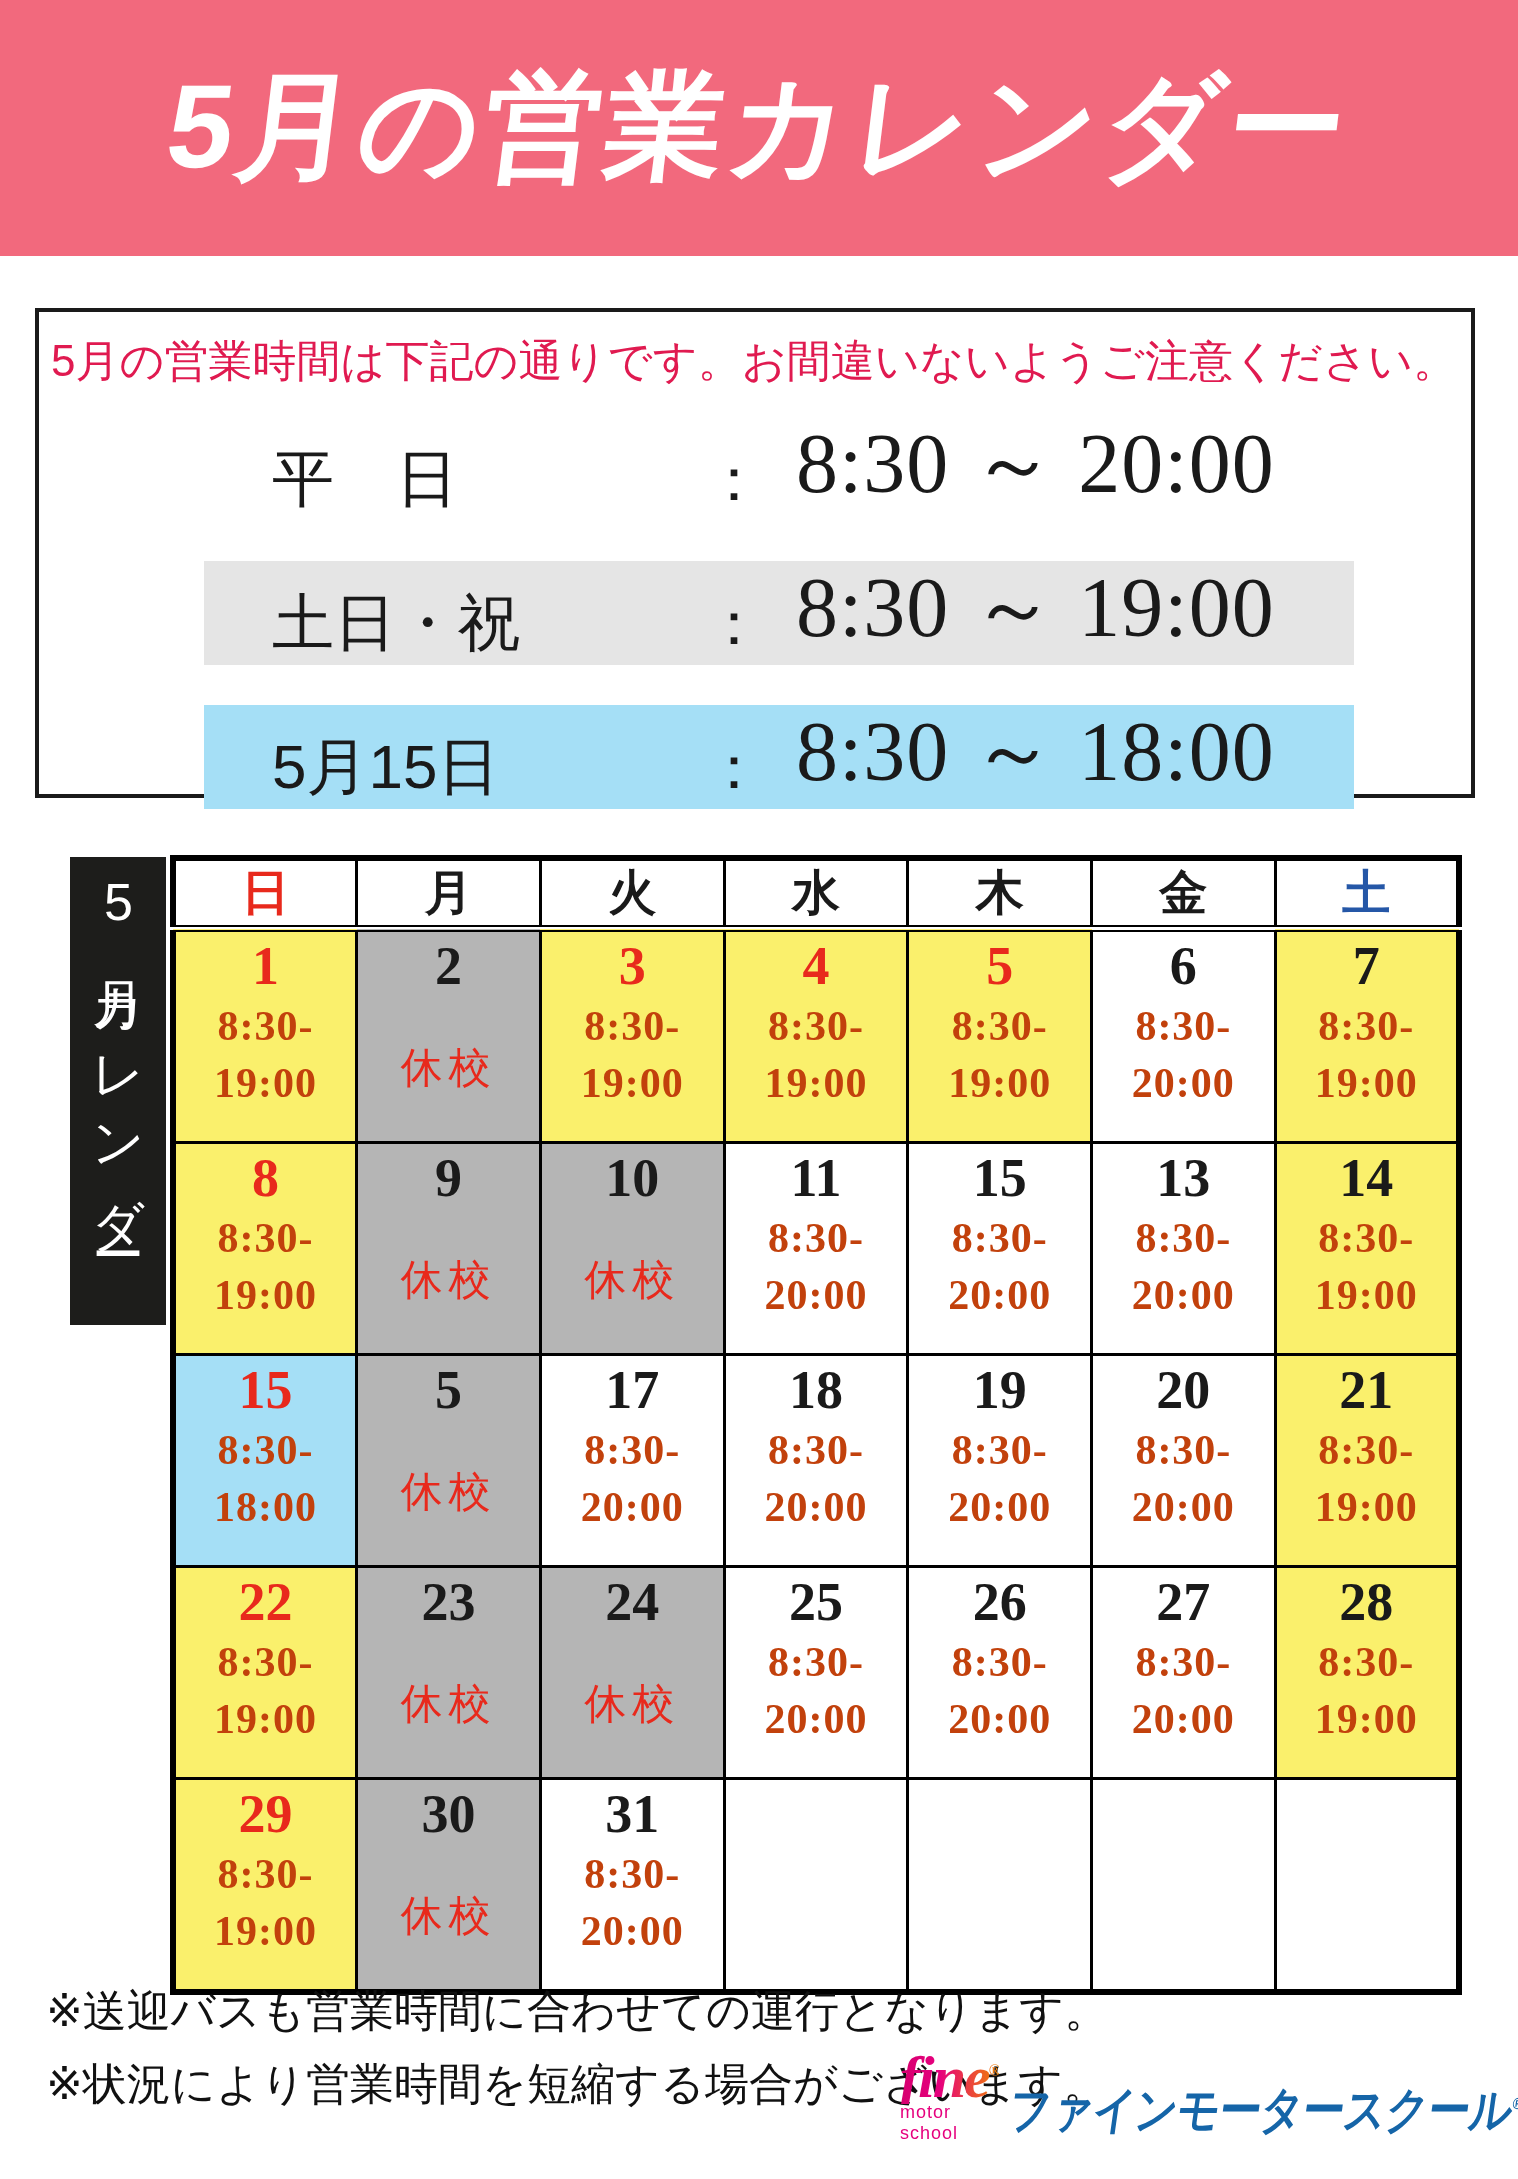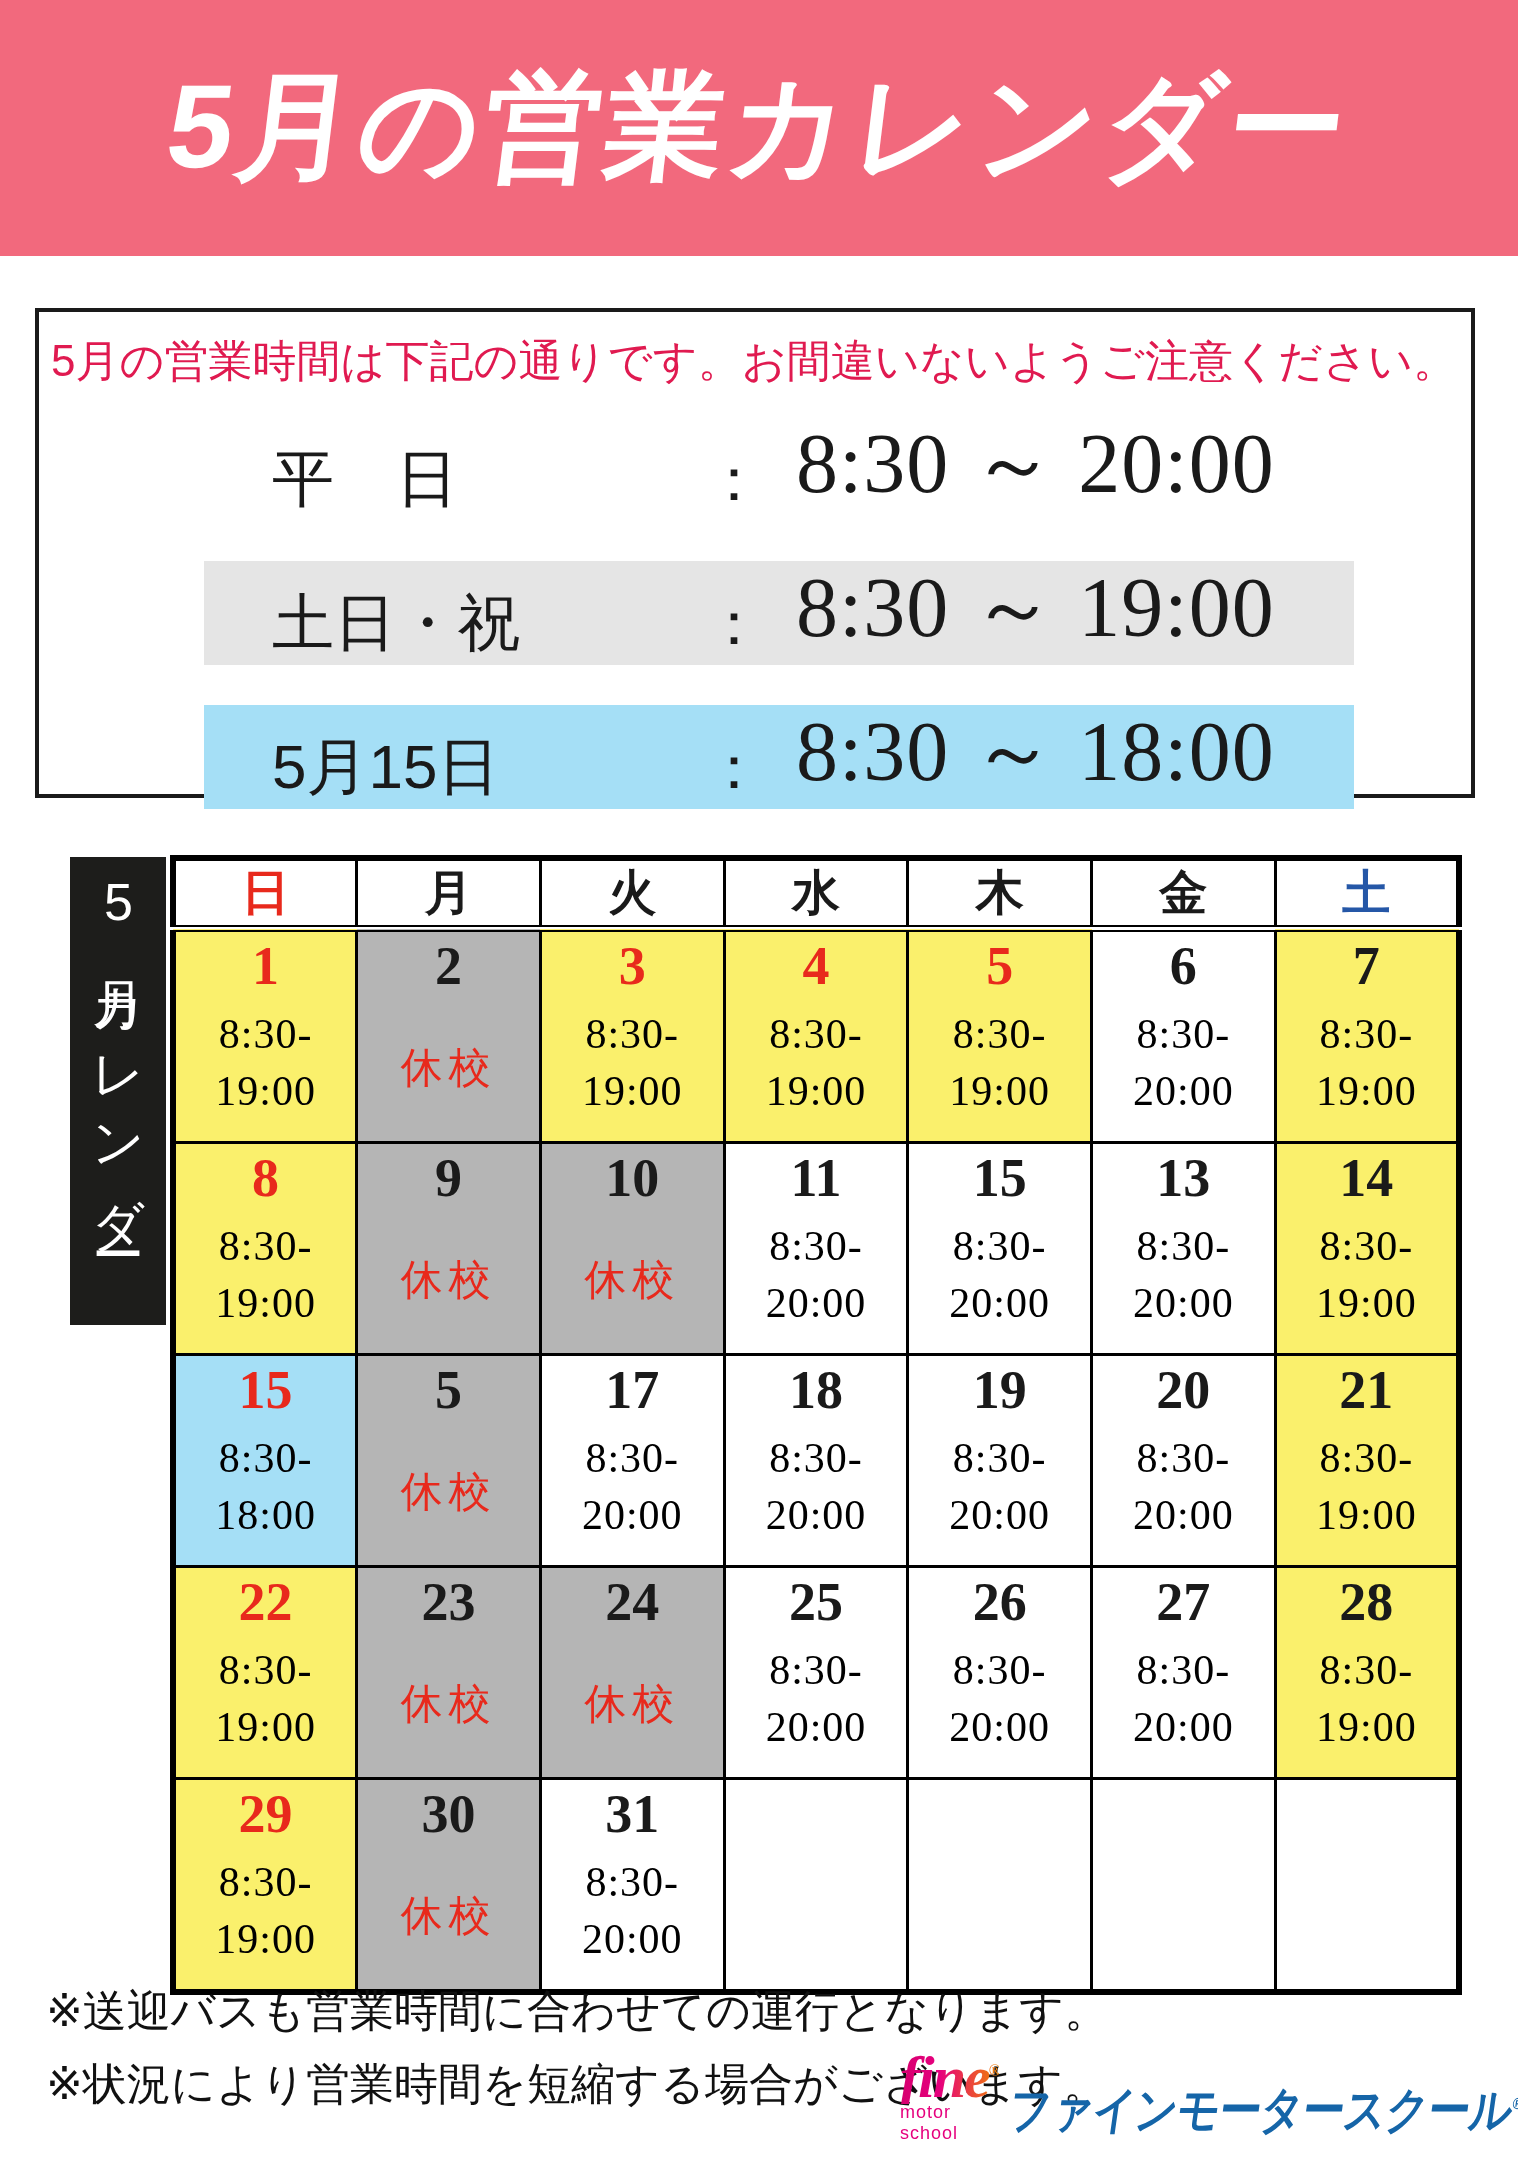--- a/index.html
+++ b/index.html
@@ -70,22 +70,22 @@
   td.bg-white{background:#ffffff;}
   .cell-inner{display:flex;flex-direction:column;height:209px;box-sizing:border-box;padding-top:6px;}
   .day-num{
     font-family:"Liberation Serif","DejaVu Serif",serif;font-weight:bold;
     font-size:54px;line-height:1.0;height:56px;display:flex;
     align-items:center;justify-content:center;
   }
   .fg-red{color:#E8291C;}
   .fg-black{color:#1a1a1a;}
   .cell-hours{
-    margin-top:12px;font-family:"Liberation Serif","DejaVu Serif",serif;
-    font-size:42px;line-height:1.35;color:#000000;letter-spacing:1px;
+    margin-top:4px;font-family:"Liberation Serif","DejaVu Serif",serif;
+    font-size:42px;line-height:1.35;color:#c2410c;letter-spacing:1px;font-weight:bold;
   }
   .closed-label{
     margin:auto 0;font-family:"Liberation Serif","DejaVu Serif",serif;
     font-size:42px;color:#E8291C;letter-spacing:6px;
   }
   
   .footnotes{position:absolute;left:46px;top:1982px;}
   .footnotes p{margin:0 0 14px 0;font-size:44px;color:#111;white-space:nowrap;}
   .logo{
     position:absolute;left:900px;top:2028px;width:612px;height:116px;

